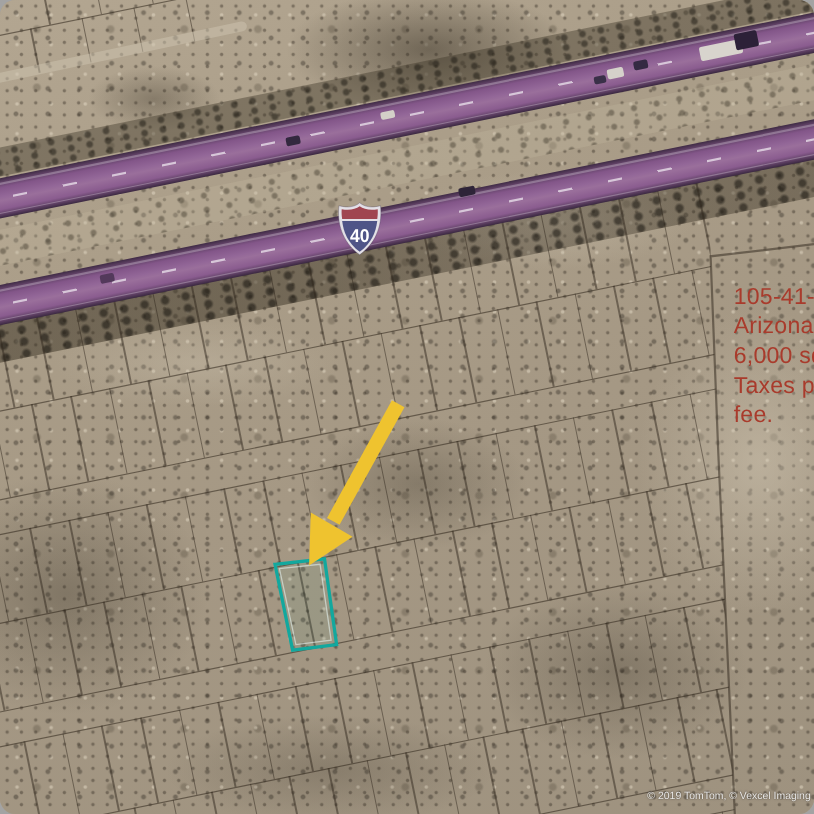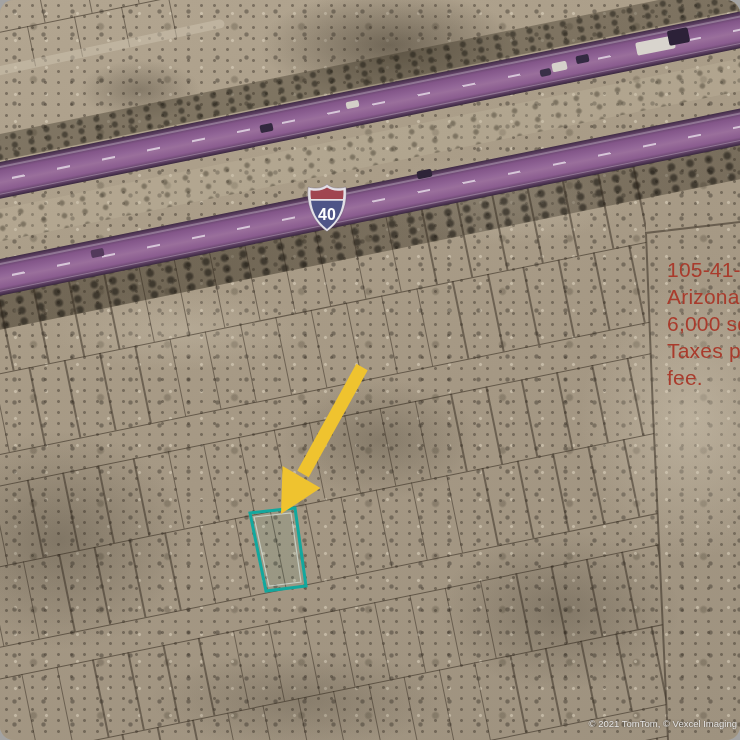--- a/index.html
+++ b/index.html
@@ -159,16 +159,16 @@
     </svg>
 
     <div class="annotation">
       <div>105-41-0</div>
       <div>Arizona</div>
       <div>6,000 sq</div>
       <div>Taxes pa</div>
       <div>fee.</div>
     </div>
 
-    <div class="attribution">© 2021 TomTom, © Vexcel Imaging</div>
+    <div class="attribution">© 2019 TomTom, © Vexcel Imaging</div>
 
   </div>
 </div>
 
 </body></html>

